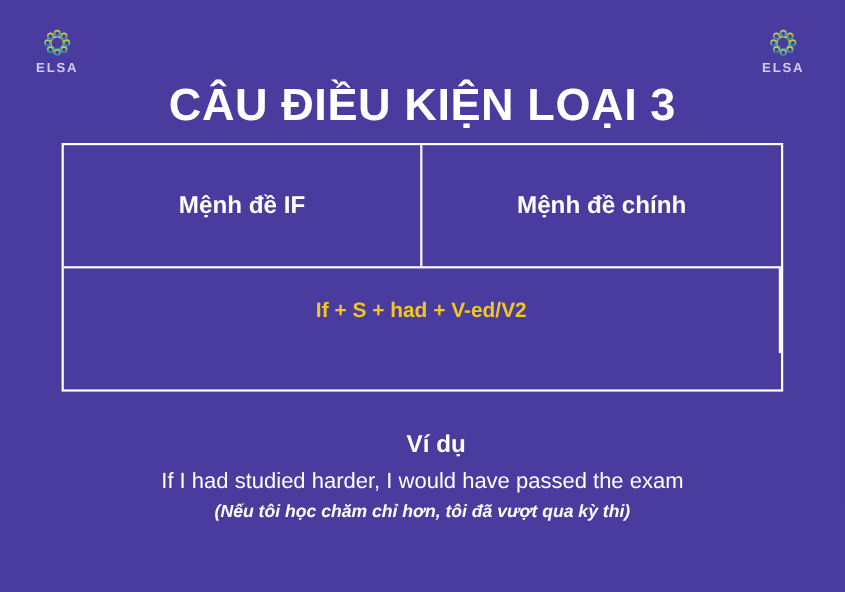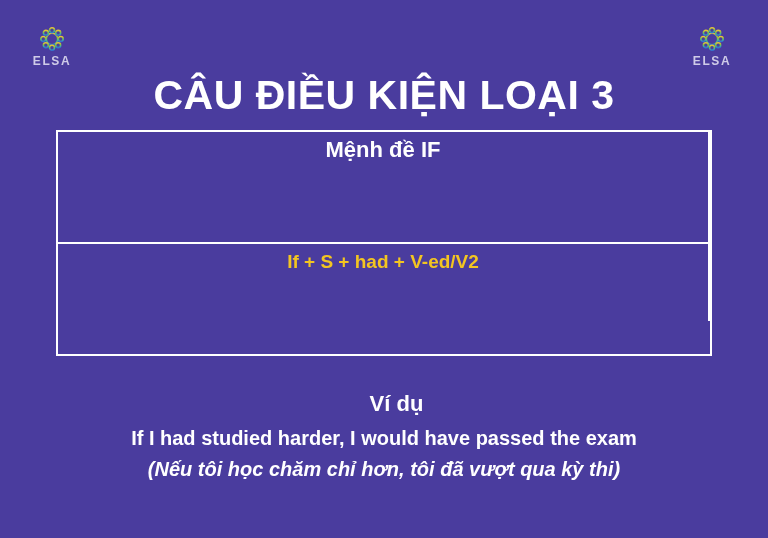--- a/index.html
+++ b/index.html
@@ -60,21 +60,21 @@
     border:2px solid #ffffff;
     display:flex;
     flex-direction:column;
   }
   .trow { display:flex; flex:0 0 auto; }
   .trow-head { height:110px; }
   .trow-body { height:79px; border-top:2px solid #ffffff; }
   .cell {
     flex:1 1 50%;
     display:flex;
-    align-items:flex-start;
+    align-items:center;
     justify-content:center;
     text-align:center;
     padding:4px 10px;
   }
   .cell-left { border-right:2px solid #ffffff; }
   .head-text {
     font-size:22px;
     font-weight:bold;
     color:#ffffff;
     line-height:1.3;
@@ -97,27 +97,27 @@
   .ex-head {
     font-size:22px;
     font-weight:bold;
     line-height:1.25;
     color:#ffffff;
     padding-left:25px;
   }
   .ex-en {
     margin-top:7px;
     font-size:20px;
-    font-weight:bold;
+    font-weight:normal;
     line-height:1.3;
     color:#ffffff;
   }
   .ex-vi {
     margin-top:5px;
-    font-size:20px;
+    font-size:16px;
     font-weight:bold;
     font-style:italic;
     line-height:1.3;
     color:#ffffff;
   }
 </style>
 </head>
 <body>
 
 <div class="logo logo-left">
@@ -162,20 +162,23 @@
   <span class="logo-word">ELSA</span>
 </div>
 
 <h1 class="title">CÂU ĐIỀU KIỆN LOẠI 3</h1>
 
 <div class="table">
   <div class="trow trow-head">
     <div class="cell cell-left">
       <span class="head-text">Mệnh đề IF</span>
     </div>
+    <div class="cell">
+      <span class="head-text">Mệnh đề chính</span>
+    </div>
   </div>
   <div class="trow trow-body">
     <div class="cell cell-left">
       <span class="formula">If + S + had + V-ed/V2</span>
     </div>
   </div>
 </div>
 
 <div class="example">
   <div class="ex-head">Ví dụ</div>

